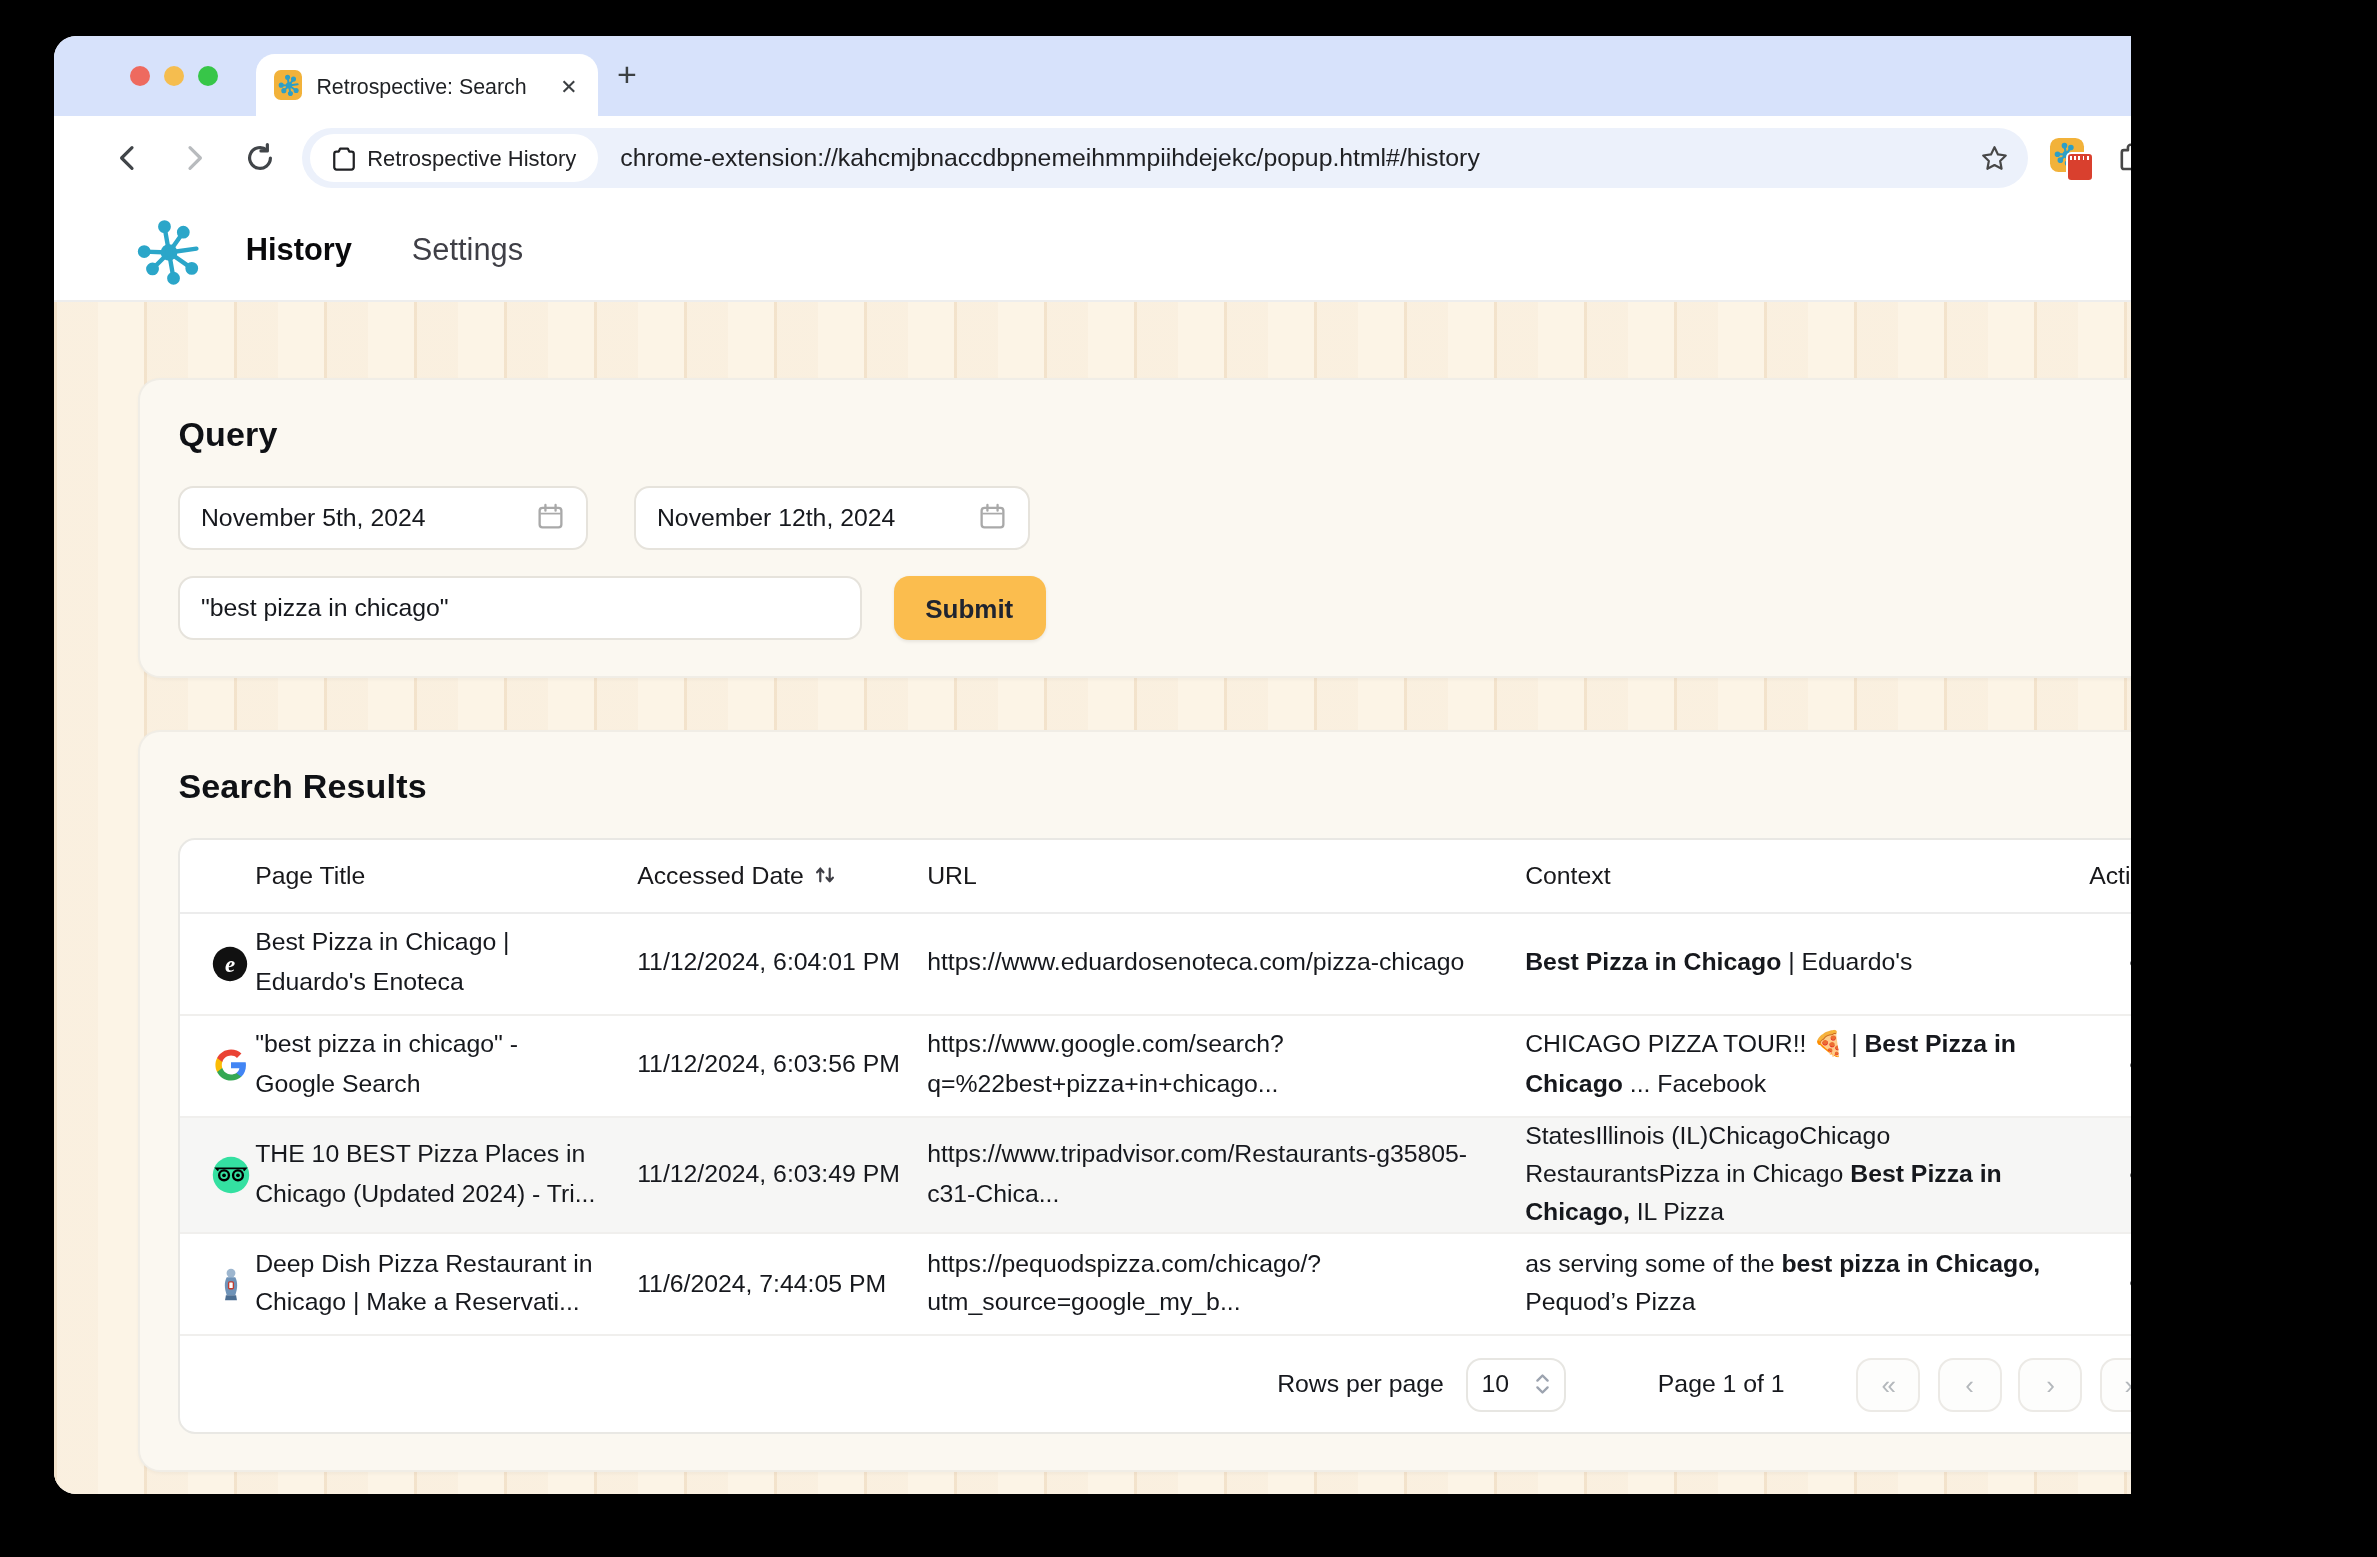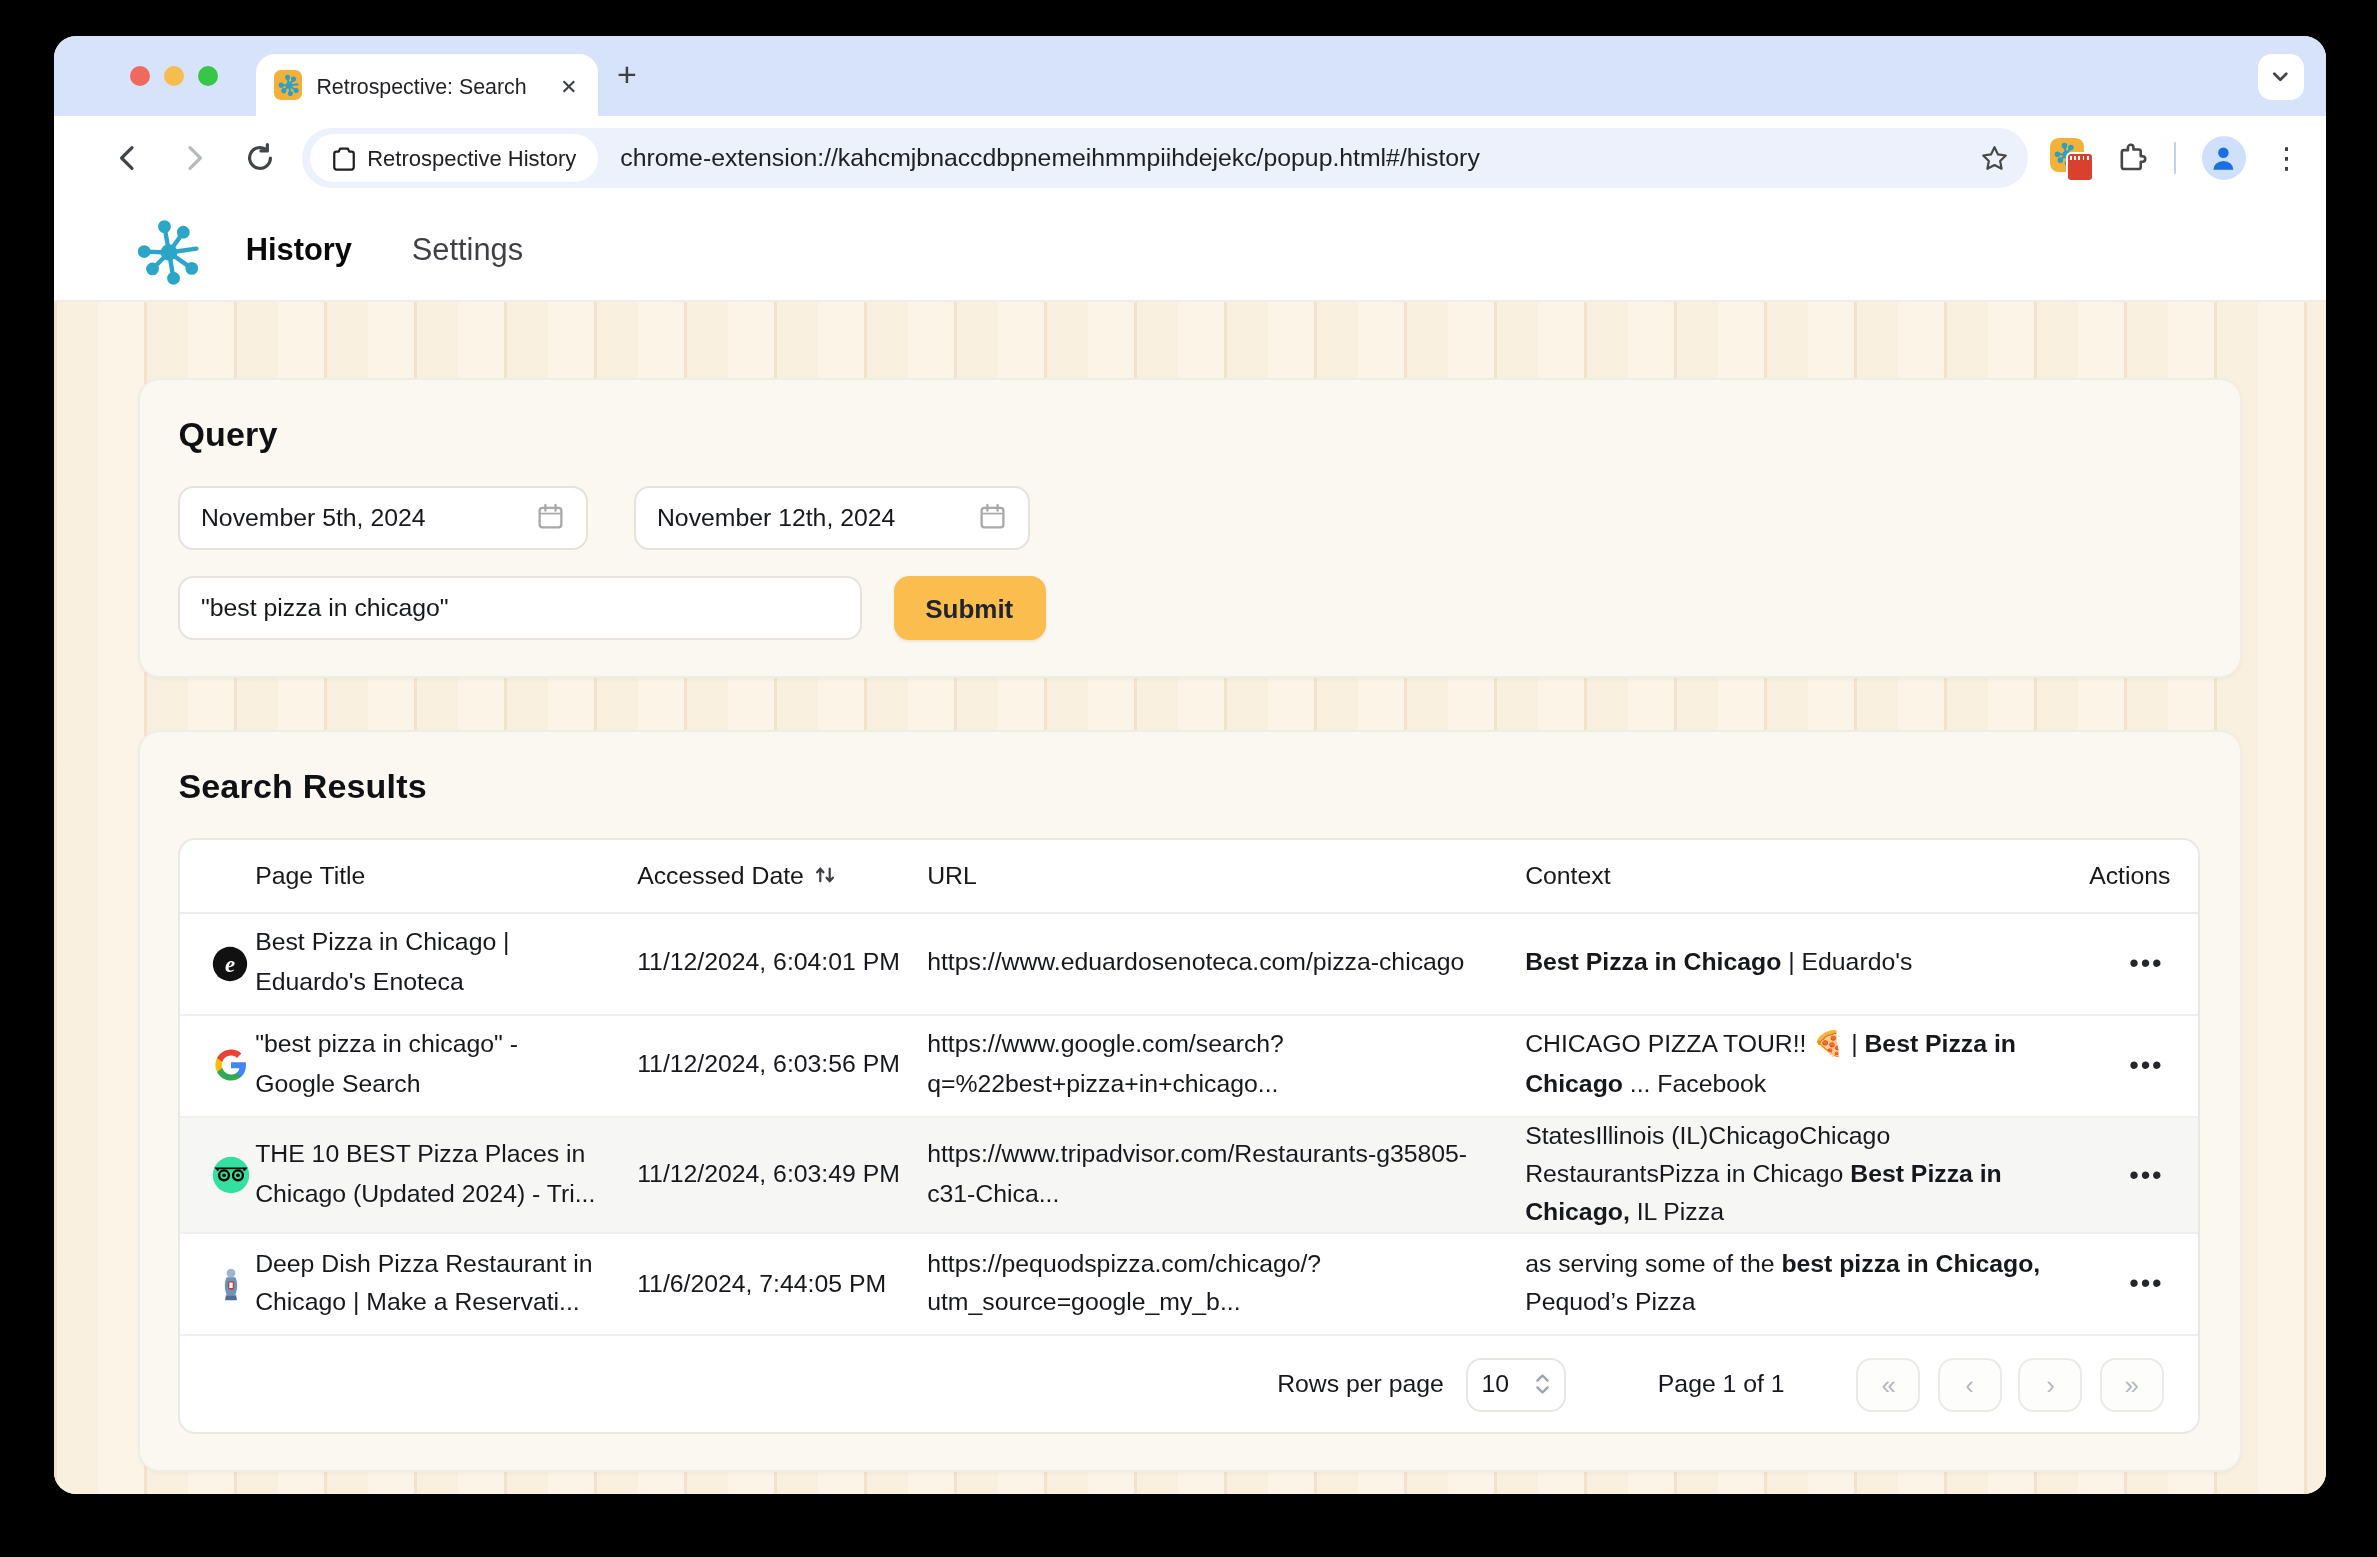--- a/index.html
+++ b/index.html
@@ -1,16 +1,16 @@
 <!DOCTYPE html>
 <html style="font-size:13.7px"><head>
 <meta charset="utf-8">
 <style>
   html,body{margin:0;padding:0;background:#000;}
-  .stage{position:relative;width:2377px;height:1557px;background:#000;overflow:hidden;
+  .stage{position:relative;width:2131px;height:1557px;background:#000;overflow:hidden;
          font-family:"Liberation Sans","DejaVu Sans",sans-serif;}
   .screen{position:absolute;left:0;top:0;width:1189px;height:779px;
           transform:scale(2);transform-origin:0 0;}
   
   .window{position:absolute;left:26.5px;top:18px;width:1136px;height:729px;border-radius:11px;
           overflow:hidden;background:#fff;box-shadow:0 10.3px 41px rgba(0,0,0,.55);}
   
   .tabstrip{position:relative;height:40px;background:#d7e2fb;display:flex;align-items:center;}
   .traffic{display:flex;gap:6.8px;margin-left:38px;}
   .light{width:10.3px;height:10.3px;border-radius:50%;}

